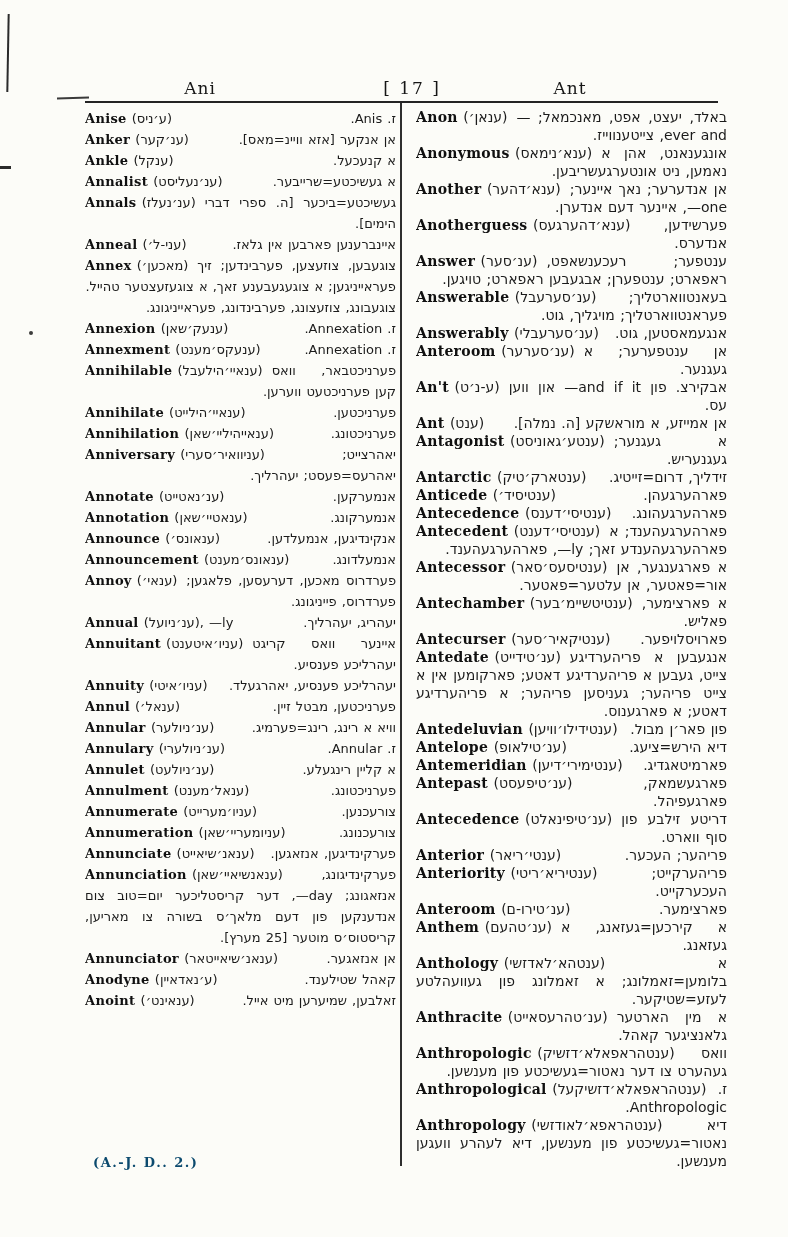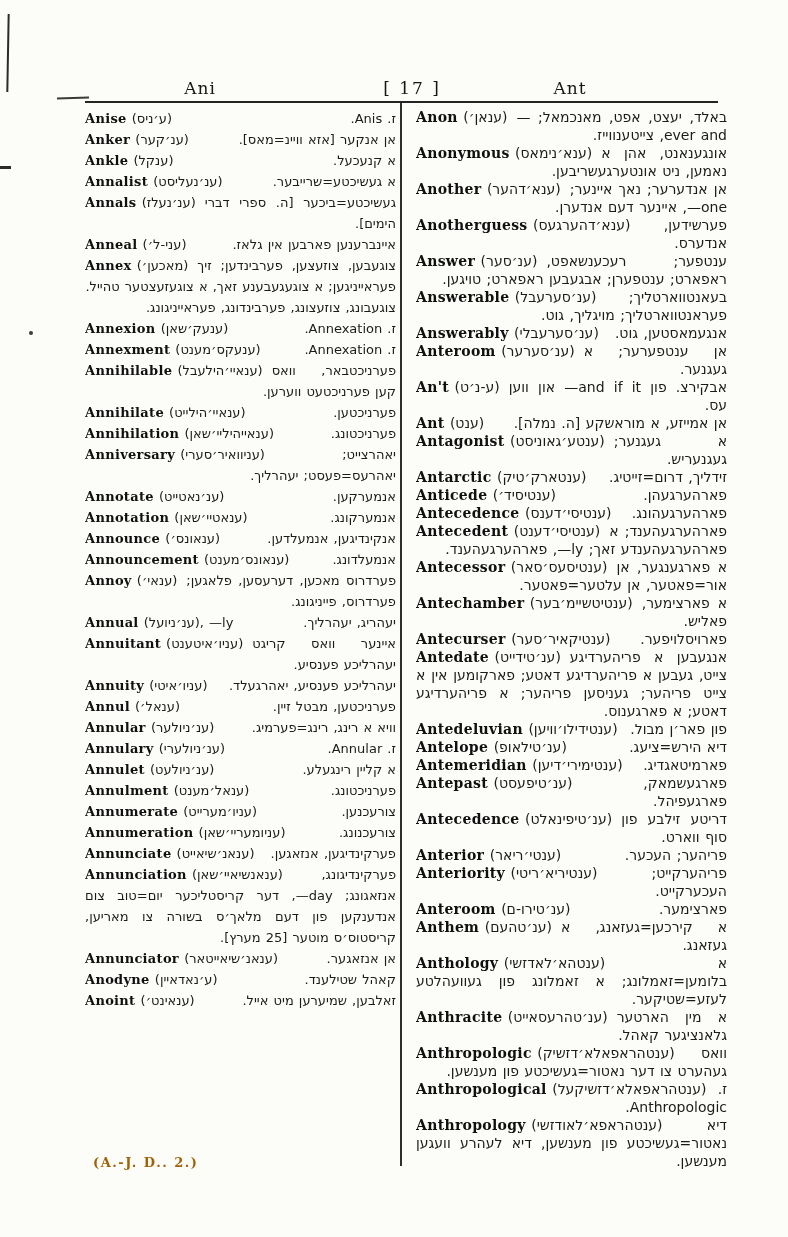--- a/index.html
+++ b/index.html
@@ -40,21 +40,21 @@
   .gloss{unicode-bidi:isolate;}
   
   .artifact{position:absolute;background:#2b2b2b;}
   .art-line{left:7px;top:14px;width:2px;height:78px;transform:rotate(1deg);}
   .art-tick{left:0px;top:166px;width:11px;height:3px;}
   .art-dot{left:29px;top:331px;width:4px;height:4px;border-radius:50%;background:#3c3c3c;position:absolute;}
   
   .signature{
     position:absolute;left:93px;top:1155px;
     font-family:"DejaVu Serif","DejaVu Sans",serif;
-    font-weight:bold;font-size:13px;letter-spacing:1.5px;color:#a16207;
+    font-weight:bold;font-size:13px;letter-spacing:1.5px;color:#0c4a6e;
   }
 </style>
 </head>
 <body>
 
 <div class="page">
 
   <span class="guideword gw-left">Ani</span>
   <span class="pageno gw-mid">[ 17 ]</span>
   <span class="guideword gw-right">Ant</span>

